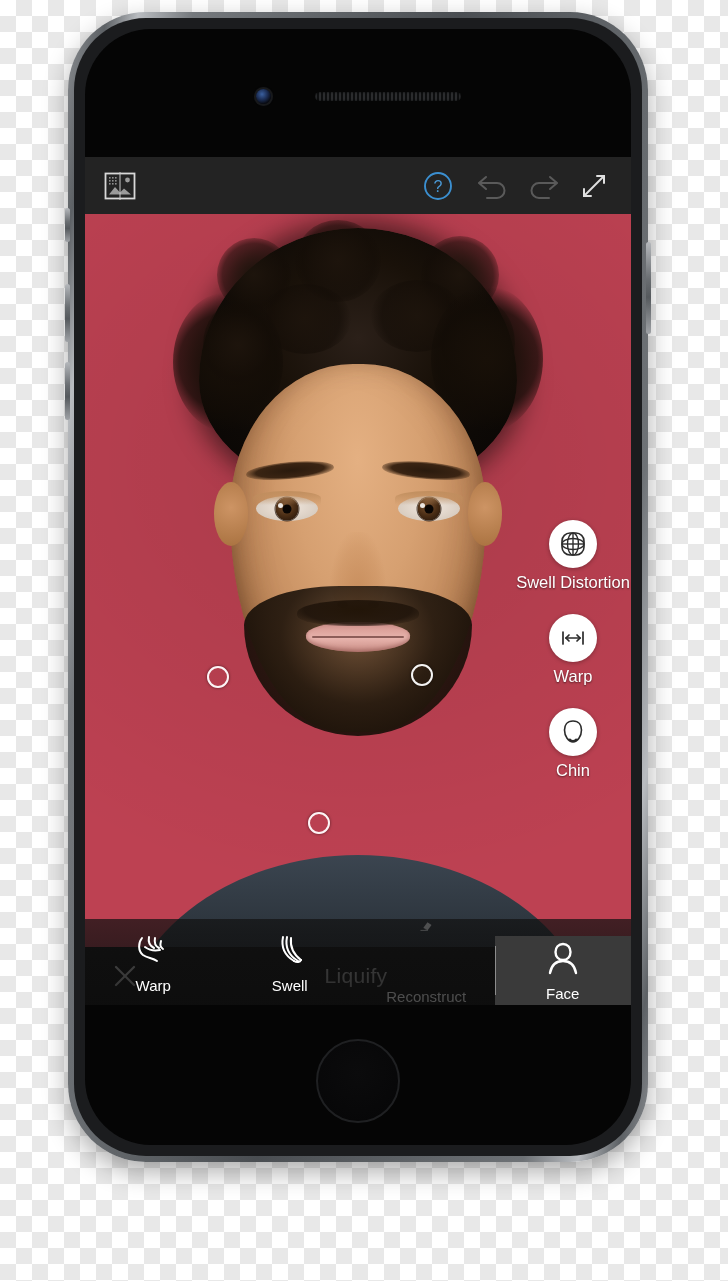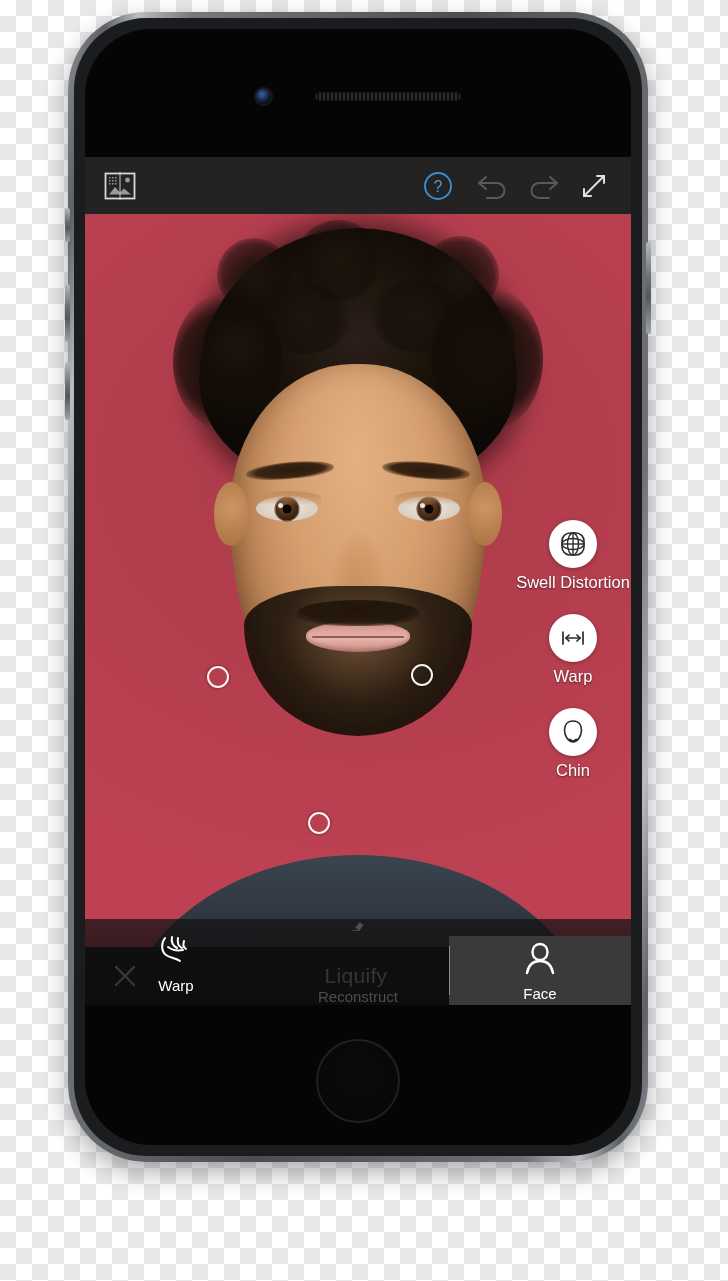--- a/index.html
+++ b/index.html
@@ -453,20 +453,31 @@
                   <path d="M9 7 C5 12 5 20 10 24 C14 27 20 27 24 30"></path>
                   <path d="M16 6 C15 11 17 15 21 17"></path>
                   <path d="M22 7 C21 12 22 15 26 17"></path>
                   <path d="M28 10 C27 14 27 16 30 18"></path>
                   <path d="M12 16 C16 19 22 20 27 19"></path>
                 </g>
               </svg>
               <span class="tool-label">Warp</span>
             </div>
 
+            <div class="tool">
+              <svg width="40" height="38" viewBox="0 0 40 38">
+                <g fill="none" stroke="#fff" stroke-width="2" stroke-linecap="round">
+                  <path d="M13 6 C11 16 14 24 24 30"></path>
+                  <path d="M17 6 C15 16 18 24 28 30"></path>
+                  <path d="M21 7 C20 16 23 23 31 29"></path>
+                  <path d="M24 30 C27 32 30 31 31 29"></path>
+                </g>
+              </svg>
+              <span class="tool-label">Swell</span>
+            </div>
 
 
             <div class="tool disabled">
               <svg width="40" height="38" viewBox="0 0 40 38">
                 <path d="M13 24 L24 9 L35 16 L24 31 Z" fill="#8e8e8e"></path>
                 <path d="M6 31 H24" stroke="#8e8e8e" stroke-width="2.4" stroke-linecap="round"></path>
                 <path d="M13 24 L24 31" stroke="#5d5d5d" stroke-width="1.4"></path>
               </svg>
               <span class="tool-label">Reconstruct</span>
             </div>

